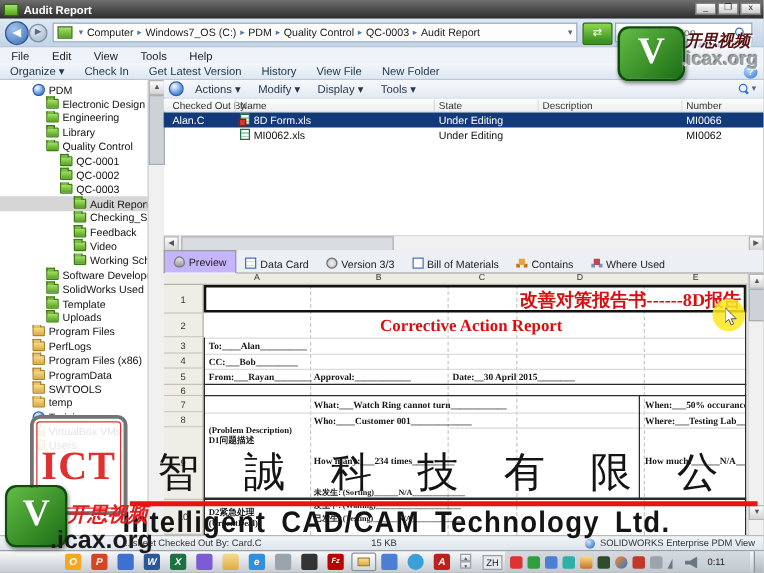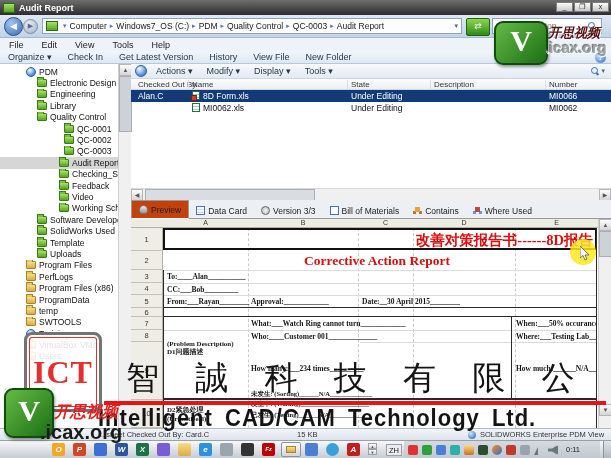--- a/index.html
+++ b/index.html
@@ -43,21 +43,21 @@
   .menubar span{padding:0 9px;}
   .toolbar{left:0;top:51px;width:611px;height:13px;background:linear-gradient(#f2f6fb,#dde7f2);
            border-bottom:1px solid #b9c7d8;display:flex;align-items:center;font-size:9px;color:#26384d;box-sizing:border-box;}
   .toolbar .tbi{padding:0 8px;}
   .helpbtn{position:absolute;right:5px;top:52px;width:11px;height:11px;border-radius:50%;
            background:radial-gradient(circle at 35% 30%,#bfe0ff,#2f6fd1);color:#fff;font-size:8px;
            line-height:11px;text-align:center;font-weight:bold;}
   
   .treepanel{left:0;top:64px;width:131px;height:364px;background:#fff;border-right:1px solid #d4dce5;box-sizing:border-box;overflow:hidden;}
   .ti{display:flex;align-items:center;height:11.4px;font-size:8.5px;color:#111;white-space:nowrap;overflow:hidden;}
-  .d0{padding-left:26px}.d1{padding-left:37px}.d2{padding-left:64px}.d3{padding-left:59px}
+  .d0{padding-left:26px}.d1{padding-left:37px}.d2{padding-left:48px}.d3{padding-left:59px}
   .sel{background:#d6d6d6;}
   .fo{flex:0 0 10px;height:8px;margin-right:3px;border:1px solid #3c7a12;background:linear-gradient(#a8e06a,#56a51f);border-radius:1px;position:relative;box-sizing:border-box;}
   .fo::before{content:"";position:absolute;top:-3px;left:-1px;width:5px;height:2px;background:#79bd45;border:1px solid #3c7a12;border-bottom:none;}
   .fo.y{border-color:#a8842d;background:linear-gradient(#f7dd8b,#ddab43);}
   .fo.y::before{background:#e8c463;border-color:#a8842d;}
   .fo.v{flex:0 0 10px;height:10px;border-radius:50%;border:1px solid #2d5fa8;background:radial-gradient(circle at 35% 30%,#fff,#6aa0e8 55%,#2d5fa8);}
   .fo.v::before{display:none;}
   .treescroll{left:118px;top:64px;width:13px;height:364px;background:#f0f0f0;border-left:1px solid #cfcfcf;box-sizing:border-box;}
   .sbtn{width:13px;height:12px;background:linear-gradient(#fdfdfd,#d5d5d5);border:1px solid #b5b5b5;
         font-size:6px;text-align:center;line-height:11px;color:#555;box-sizing:border-box;}
@@ -81,21 +81,21 @@
   .xic.co::after{content:"";position:absolute;left:-2px;bottom:-2px;width:4px;height:4px;background:#d23b2a;border:1px solid #7d1d12;}
   .nametext{left:72px;}
   .hscroll{left:131px;top:188px;width:480px;height:12px;background:#f0f0f0;border-top:1px solid #d9d9d9;box-sizing:border-box;}
   .hbtn{position:absolute;top:0;width:12px;height:12px;background:linear-gradient(#fdfdfd,#d5d5d5);border:1px solid #b5b5b5;
         font-size:6px;text-align:center;line-height:10px;color:#555;box-sizing:border-box;}
   .hthumb{position:absolute;left:14px;top:0;width:170px;height:12px;background:#d9dde1;border:1px solid #aab0b6;box-sizing:border-box;}
   
   .tabbar{left:131px;top:200px;width:480px;height:19px;background:#eceff3;border-bottom:1px solid #9a9a9a;
           display:flex;align-items:flex-end;font-size:8.5px;color:#222;box-sizing:border-box;}
   .tab{display:flex;align-items:center;height:15px;padding:0 7px;white-space:nowrap;}
-  .tab.active{background:#c2410c;border:1px solid #9a9a9a;border-bottom:1px solid #fff;height:17px;margin-bottom:-1px;}
+  .tab.active{background:#c4b5fd;border:1px solid #9a9a9a;border-bottom:1px solid #fff;height:17px;margin-bottom:-1px;}
   .tico{width:9px;height:9px;margin-right:3px;box-sizing:border-box;}
   .t-preview{border:1px solid #777;border-radius:50% 50% 50% 50%/60% 60% 40% 40%;background:linear-gradient(#e8e8e8,#9a9a9a);}
   .t-card{border:1px solid #4a72b8;background:linear-gradient(#fff 0 2px,#c7d8f0 2px 3px,#fff 3px 5px,#c7d8f0 5px 6px,#fff 6px);}
   .t-version{border:1px solid #666;border-radius:50%;background:radial-gradient(#f5f5f5,#b5b5b5);}
   .t-bom{border:1px solid #4a72b8;background:#fff;}
   .t-contains{background:#e8a33a;box-shadow:-3px 3px 0 -1px #c96f22,3px 3px 0 -1px #c96f22;width:5px;height:5px;margin:0 5px 3px 2px;}
   .t-where{background:#b84a4a;box-shadow:-3px 3px 0 -1px #7d8ec9,3px 3px 0 -1px #7d8ec9;width:5px;height:5px;margin:0 5px 3px 2px;}
   
   .sheet{left:131px;top:219px;width:467px;height:209px;background:#fff;overflow:hidden;}
   .shead{position:absolute;left:0;top:0;width:467px;height:9px;background:#edece2;border-bottom:1px solid #b5b2a5;box-sizing:border-box;}
@@ -288,25 +288,25 @@
     <div class="ti d0">
         <i class="fo y"></i>
         <span>Program Files (x86)</span>
       </div>
     <div class="ti d0">
         <i class="fo y"></i>
         <span>ProgramData</span>
       </div>
     <div class="ti d0">
         <i class="fo y"></i>
+        <span>SWTOOLS</span>
+      </div>
+    <div class="ti d0">
+        <i class="fo y"></i>
         <span>temp</span>
-      </div>
-    <div class="ti d0">
-        <i class="fo y"></i>
-        <span>SWTOOLS</span>
       </div>
     <div class="ti d0">
         <i class="fo v"></i>
         <span>Training</span>
       </div>
     <div class="ti d0">
         <i class="fo y"></i>
         <span>VirtualBox VMs</span>
       </div>
     <div class="ti d0">

